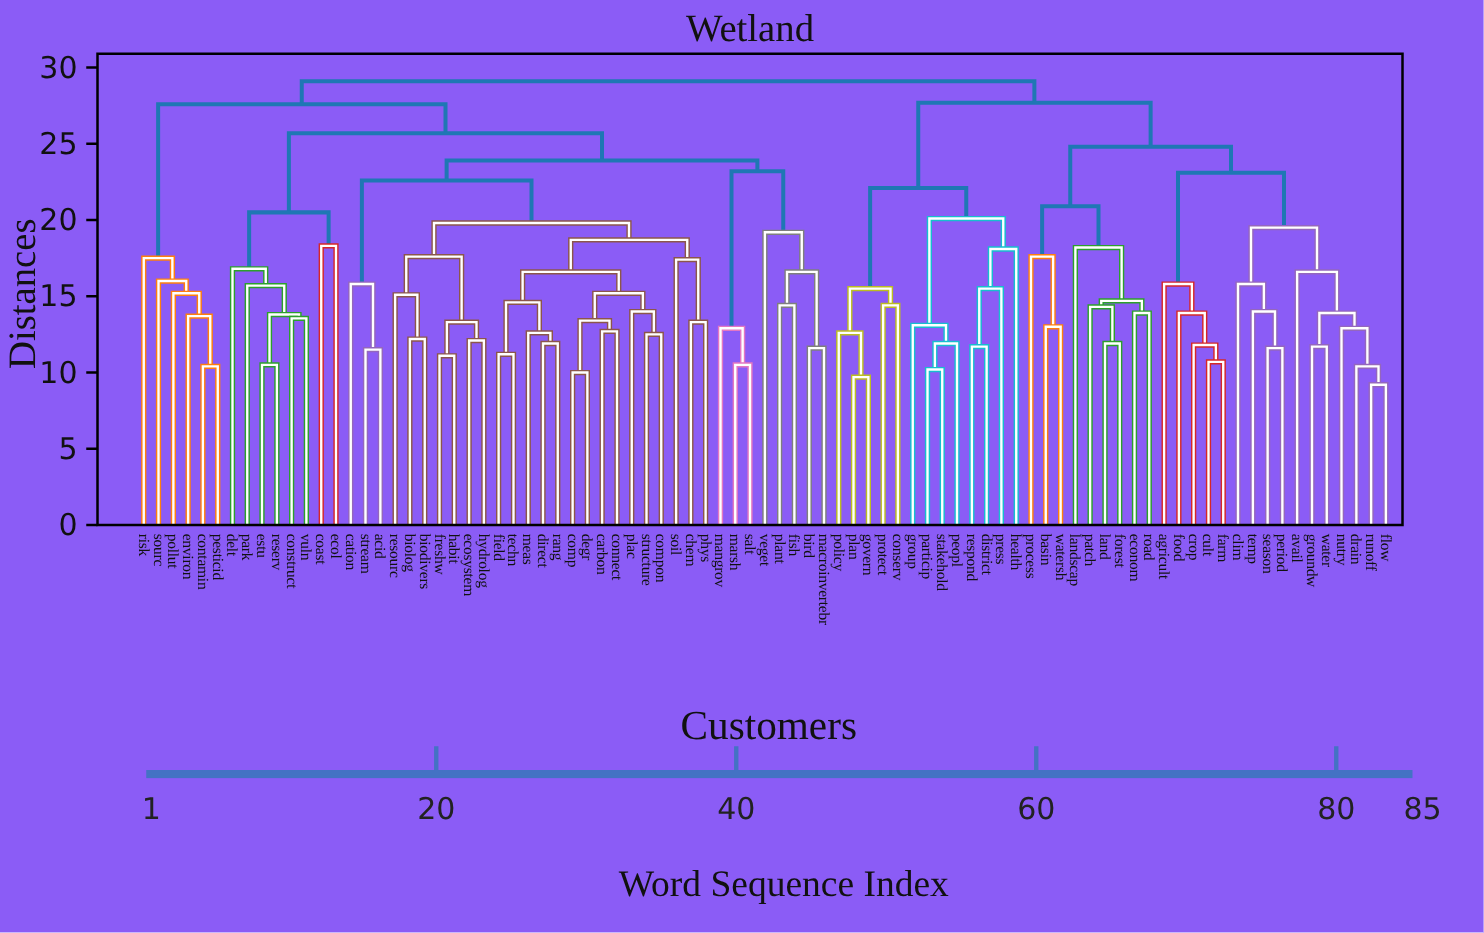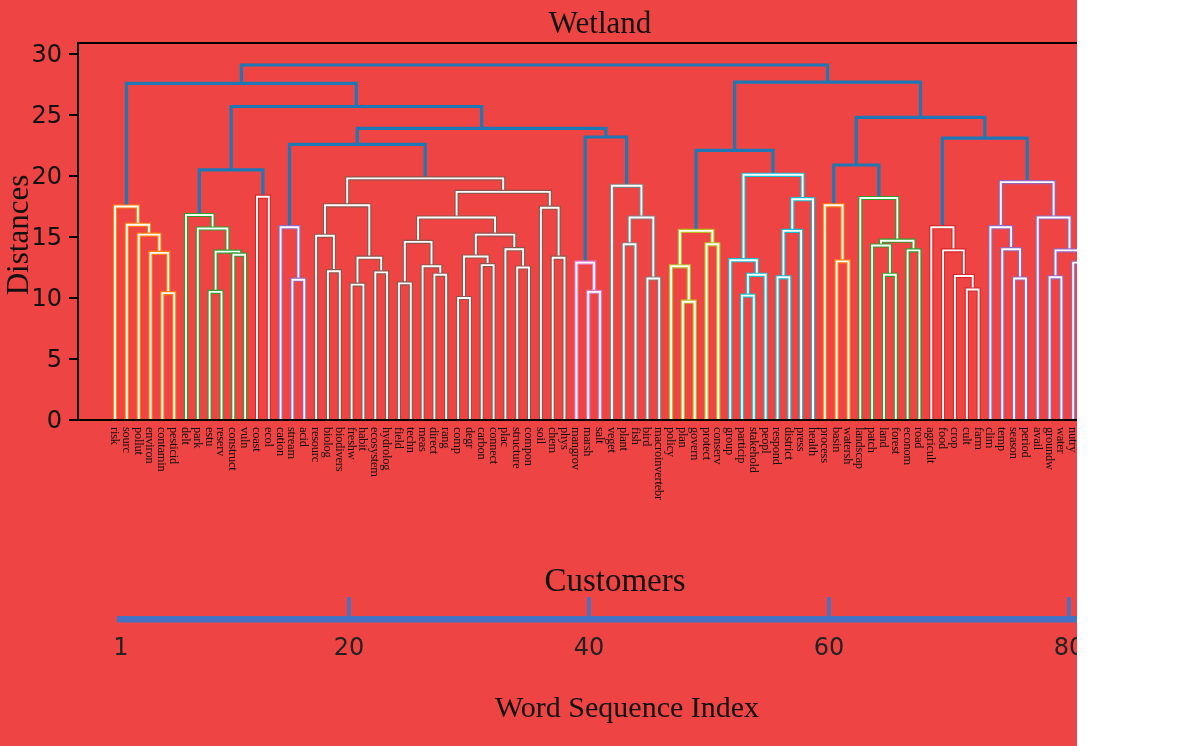--- a/index.html
+++ b/index.html
@@ -1,16 +1,16 @@
 <!DOCTYPE html>
 <html><head>
 <meta charset="utf-8">
 <style>
   html,body{margin:0;padding:0;background:#fff;}
-  .fig{position:relative;width:1077px;height:746px;background:#ef4444;overflow:hidden;}
+  .fig{position:relative;width:1187px;height:746px;background:#8b5cf6;overflow:hidden;}
   svg{display:block;}
   .title{font-family:"Liberation Serif","DejaVu Serif",serif;font-size:31px;fill:#111;text-anchor:middle;}
   .ylab{font-family:"Liberation Serif","DejaVu Serif",serif;font-size:31px;fill:#111;text-anchor:middle;}
   .xlab{font-family:"Liberation Serif","DejaVu Serif",serif;font-size:33px;fill:#111;text-anchor:middle;}
   .xlab2{font-family:"Liberation Serif","DejaVu Serif",serif;font-size:30px;fill:#111;text-anchor:middle;}
   .ytick{font-family:"DejaVu Sans","Liberation Sans",sans-serif;font-size:24px;fill:#111;text-anchor:end;}
   .leaf{font-family:"Liberation Serif","DejaVu Serif",serif;font-size:12.4px;letter-spacing:-0.2px;fill:#111;text-anchor:start;}
   .rnum{font-family:"DejaVu Sans","Liberation Sans",sans-serif;font-size:24px;fill:#222;text-anchor:middle;}
   .frame{fill:none;stroke:#000;stroke-width:2px;}
   .tickline{stroke:#000;stroke-width:2px;}

